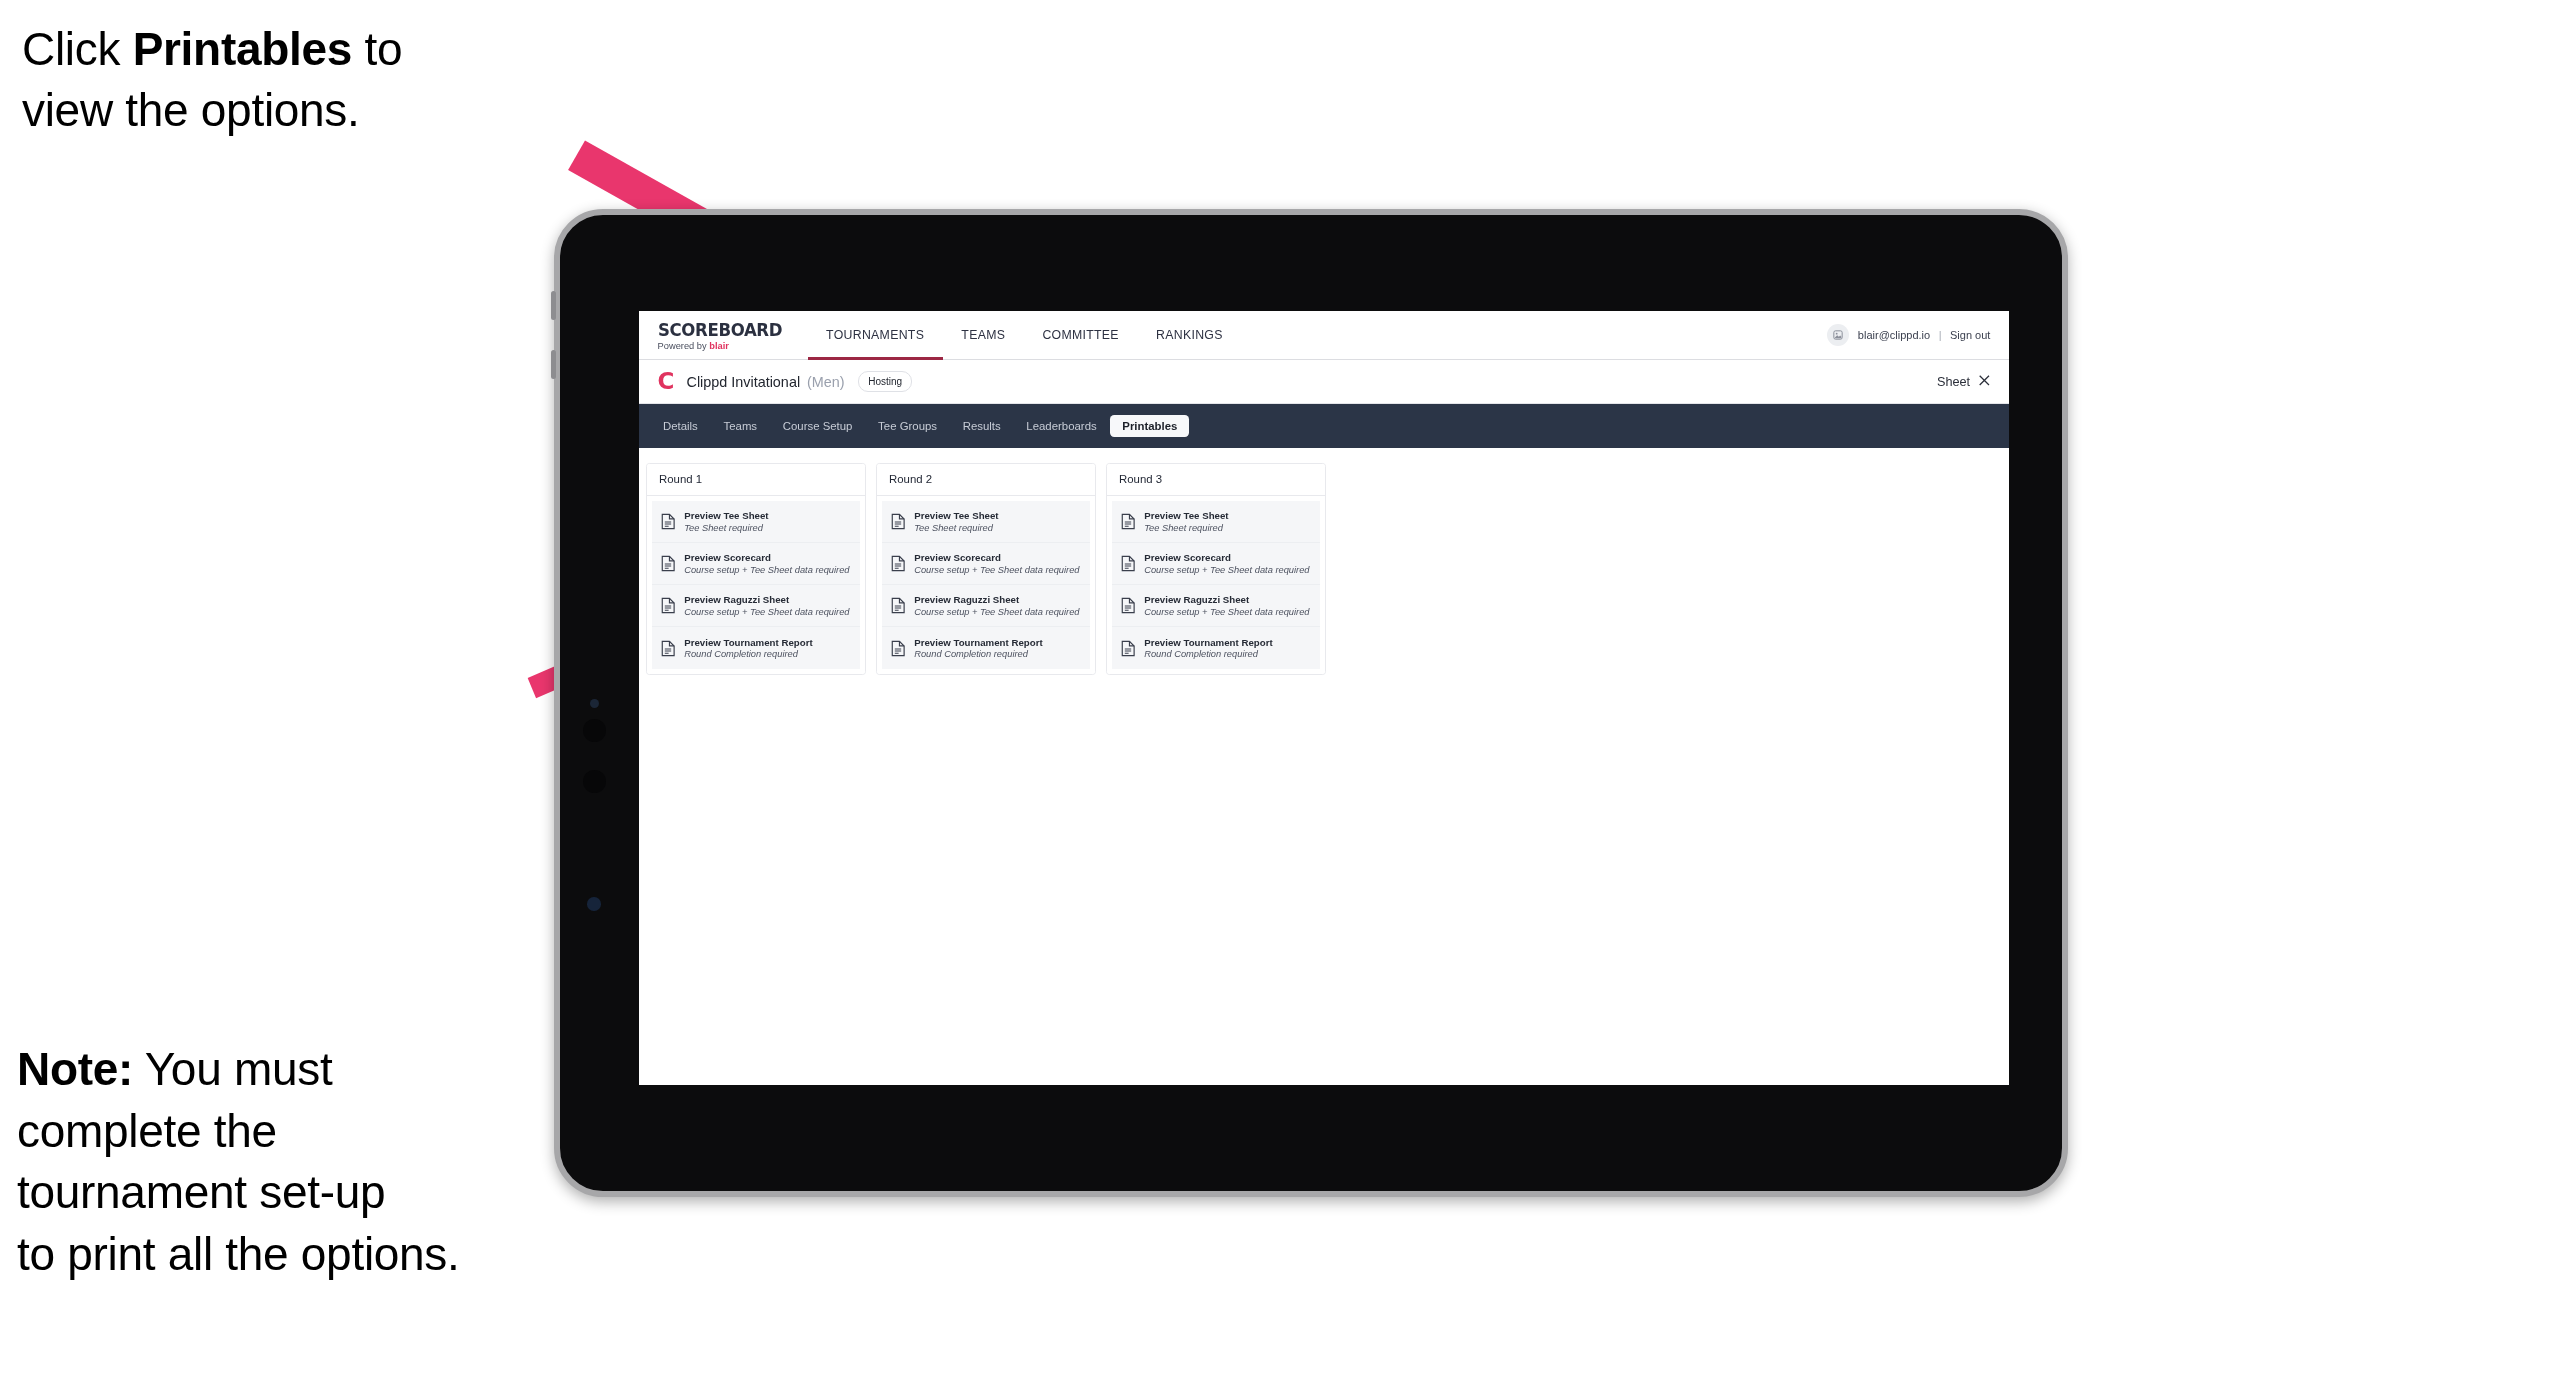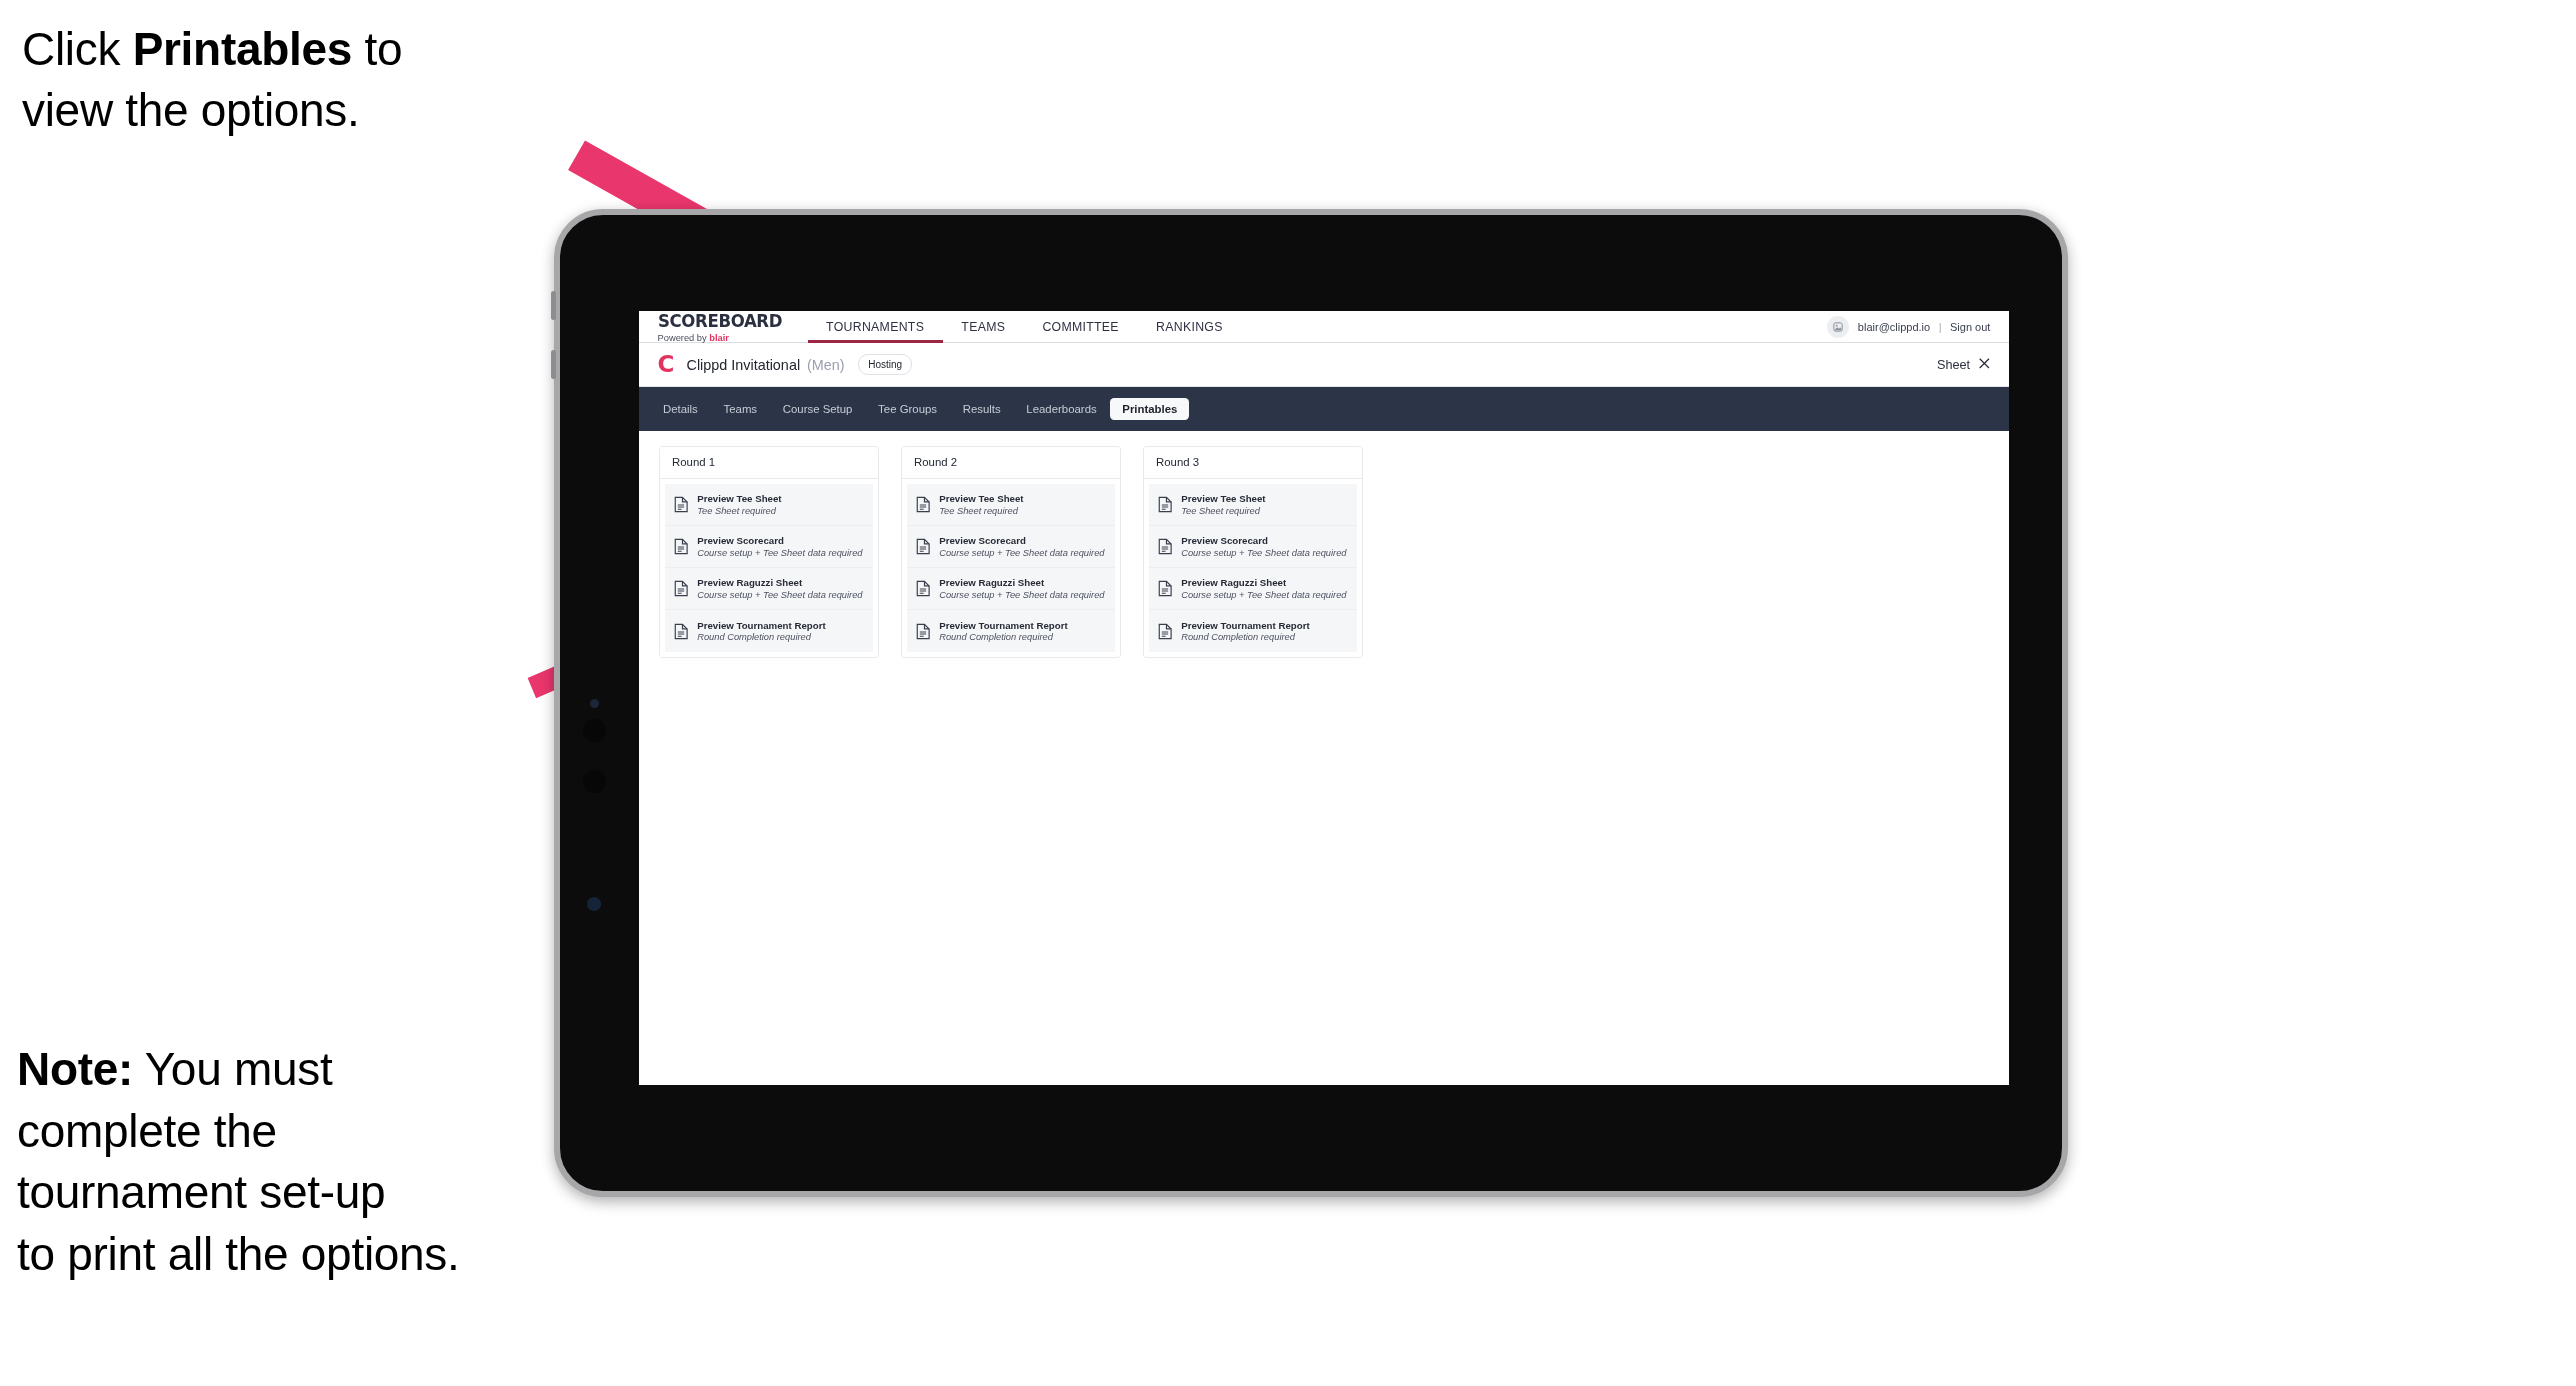--- a/index.html
+++ b/index.html
@@ -72,21 +72,21 @@
     position: absolute;
     left: 79px; top: 96px;
     width: 1370px; height: 774px;
     background: #ffffff;
     overflow: hidden;
   }
 
   
   #topnav {
     display: flex; align-items: stretch;
-    height: 32px;
+    height: 49px;
     background: #ffffff;
     border-bottom: 0.8px solid #dcdde1;
     position: relative;
   }
   #brand {
     display: flex; flex-direction: column; justify-content: center;
     padding: 0 15px 0 18.6px;
     min-width: 135px;
   }
   #brand-title {
@@ -184,22 +184,22 @@
   }
   .tab.active {
     background: #f7f8fa;
     color: #1c2029;
     font-weight: 700;
   }
 
   
   #rounds {
     display: flex;
-    gap: 22px;
-    padding: 15px 20px;
+    gap: 10px;
+    padding: 15px 7px;
     align-items: center;
   }
   .round-col {
     width: 220px;
     background: #ffffff;
     border: 0.8px solid #e8e9ed;
     border-radius: 3.4px;
     overflow: hidden;
   }
   .round-head {

